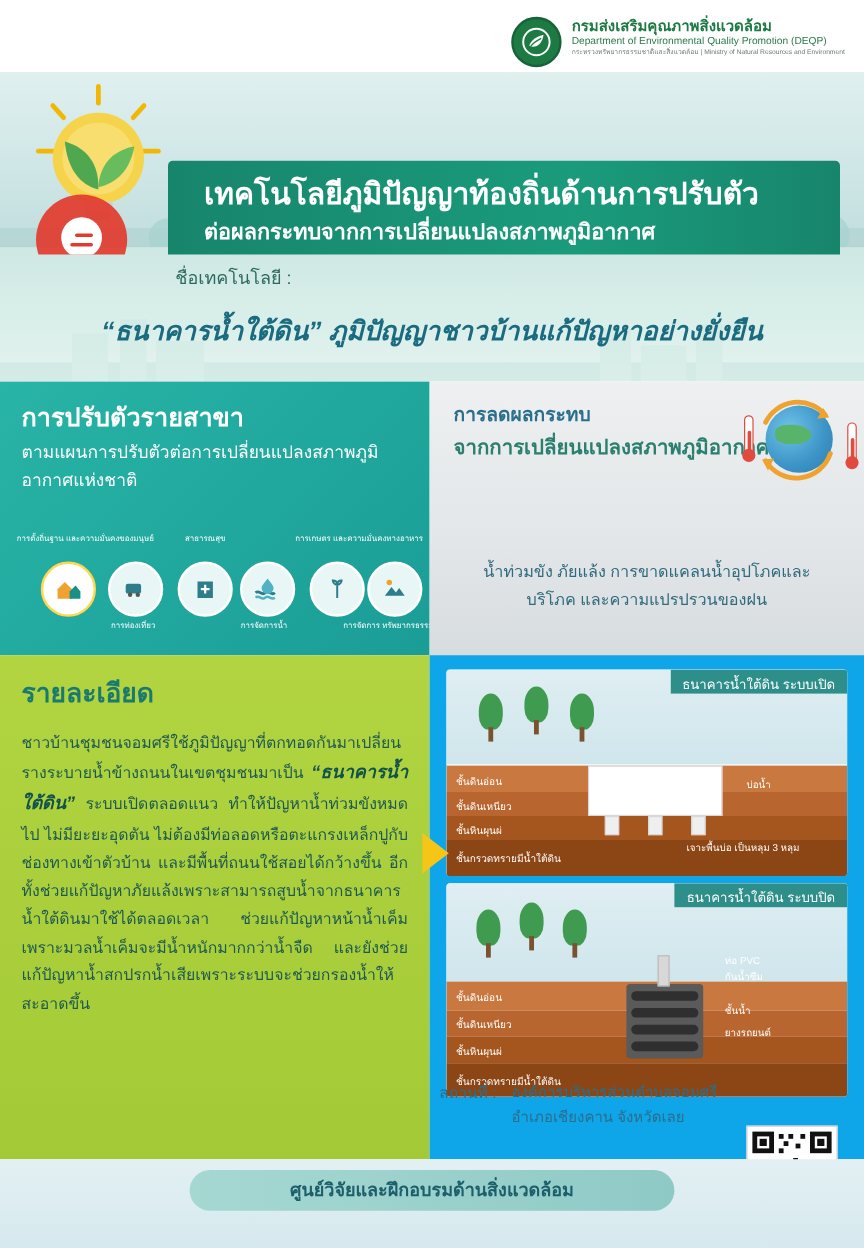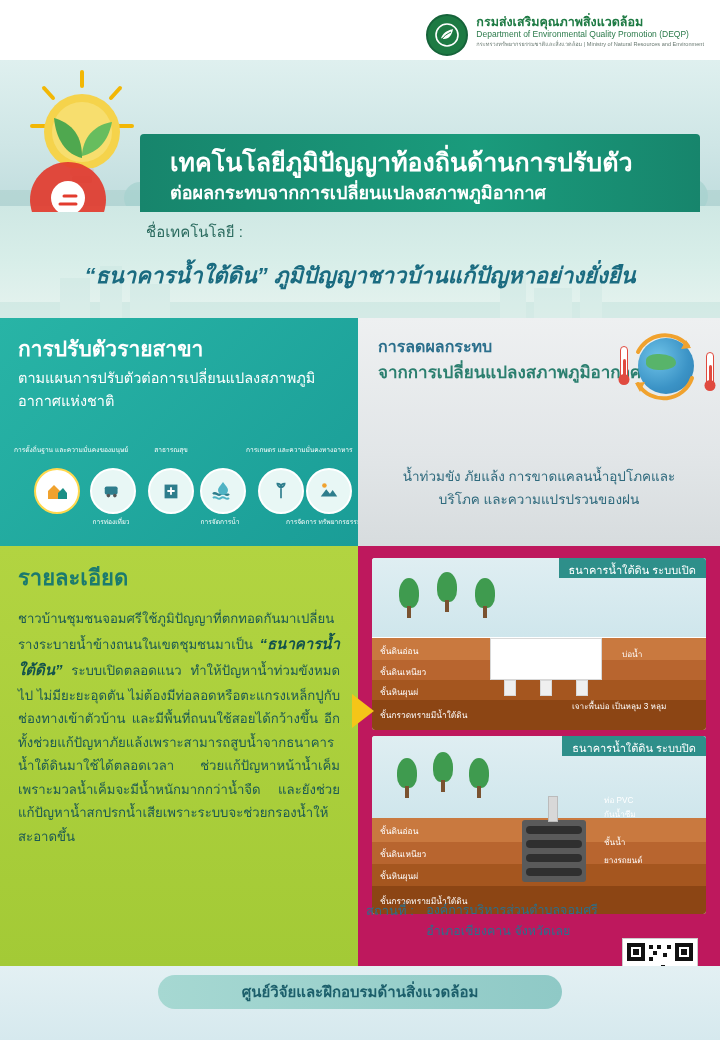--- a/index.html
+++ b/index.html
@@ -168,21 +168,21 @@
     position: absolute; left: 352px; top: 694px; z-index: 9;
     width: 0; height: 0;
     border-top: 17px solid transparent;
     border-bottom: 17px solid transparent;
     border-left: 22px solid #f5c518;
   }
 
   
   .diagrams {
     position: absolute; left: 358px; top: 546px; width: 362px; height: 420px;
-    background: #be185d;
+    background: #0ea5e9;
     overflow: hidden;
   }
   .diag {
     position: absolute; left: 14px; width: 334px; border-radius: 3px; overflow: hidden;
     background: #ffffff;
   }
   .diag-a { top: 12px; height: 172px; }
   .diag-b { top: 190px; height: 178px; }
   .diag-label {
     position: absolute; right: 0; top: 0; height: 20px;

